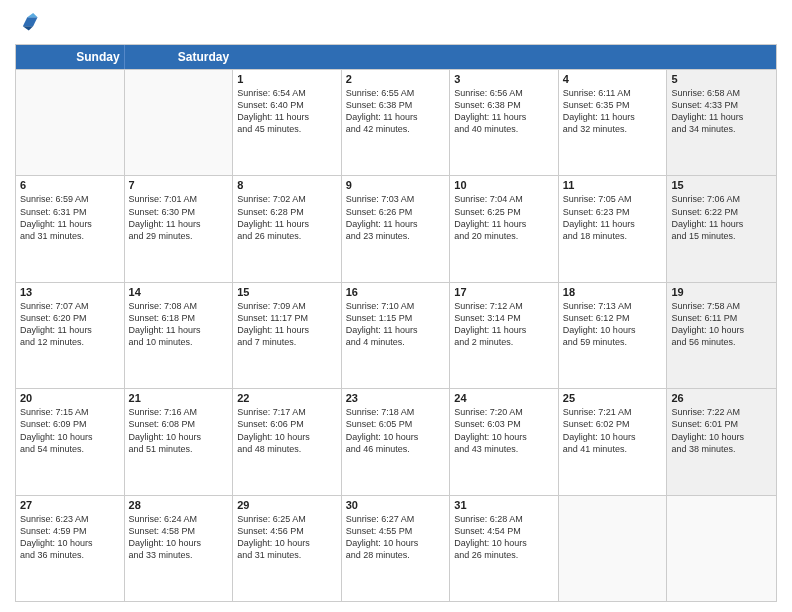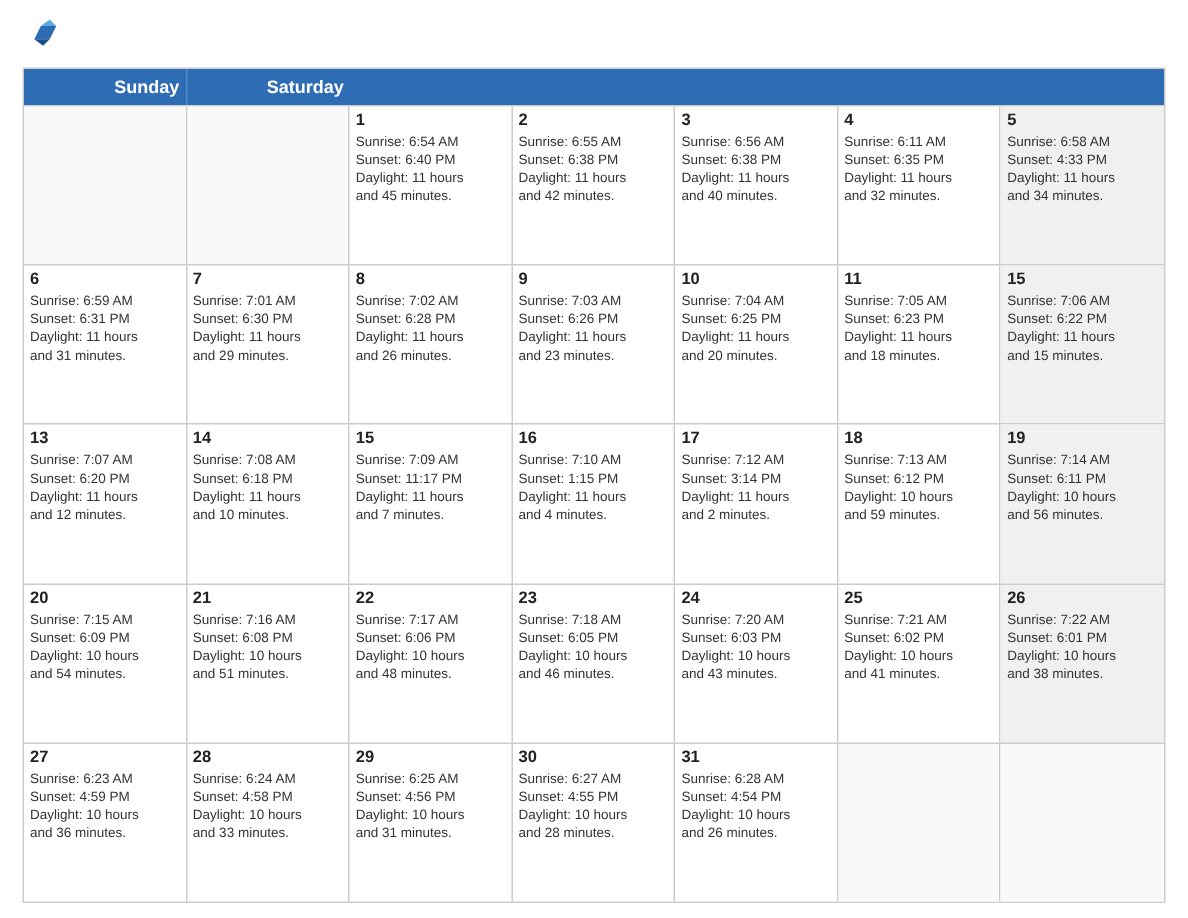--- a/index.html
+++ b/index.html
@@ -263,21 +263,21 @@
           </div>
           <div class="cal-cell">
             <div class="day-num">18</div>
             <div class="cell-line">Sunrise: 7:13 AM</div>
             <div class="cell-line">Sunset: 6:12 PM</div>
             <div class="cell-line">Daylight: 10 hours</div>
             <div class="cell-line">and 59 minutes.</div>
           </div>
           <div class="cal-cell shaded">
             <div class="day-num">19</div>
-            <div class="cell-line">Sunrise: 7:14 AM</div>
+            <div class="cell-line">Sunrise: 7:58 AM</div>
             <div class="cell-line">Sunset: 6:11 PM</div>
             <div class="cell-line">Daylight: 10 hours</div>
             <div class="cell-line">and 56 minutes.</div>
           </div>
         </div>
         <div class="cal-week">
           <div class="cal-cell">
             <div class="day-num">20</div>
             <div class="cell-line">Sunrise: 7:15 AM</div>
             <div class="cell-line">Sunset: 6:09 PM</div>

